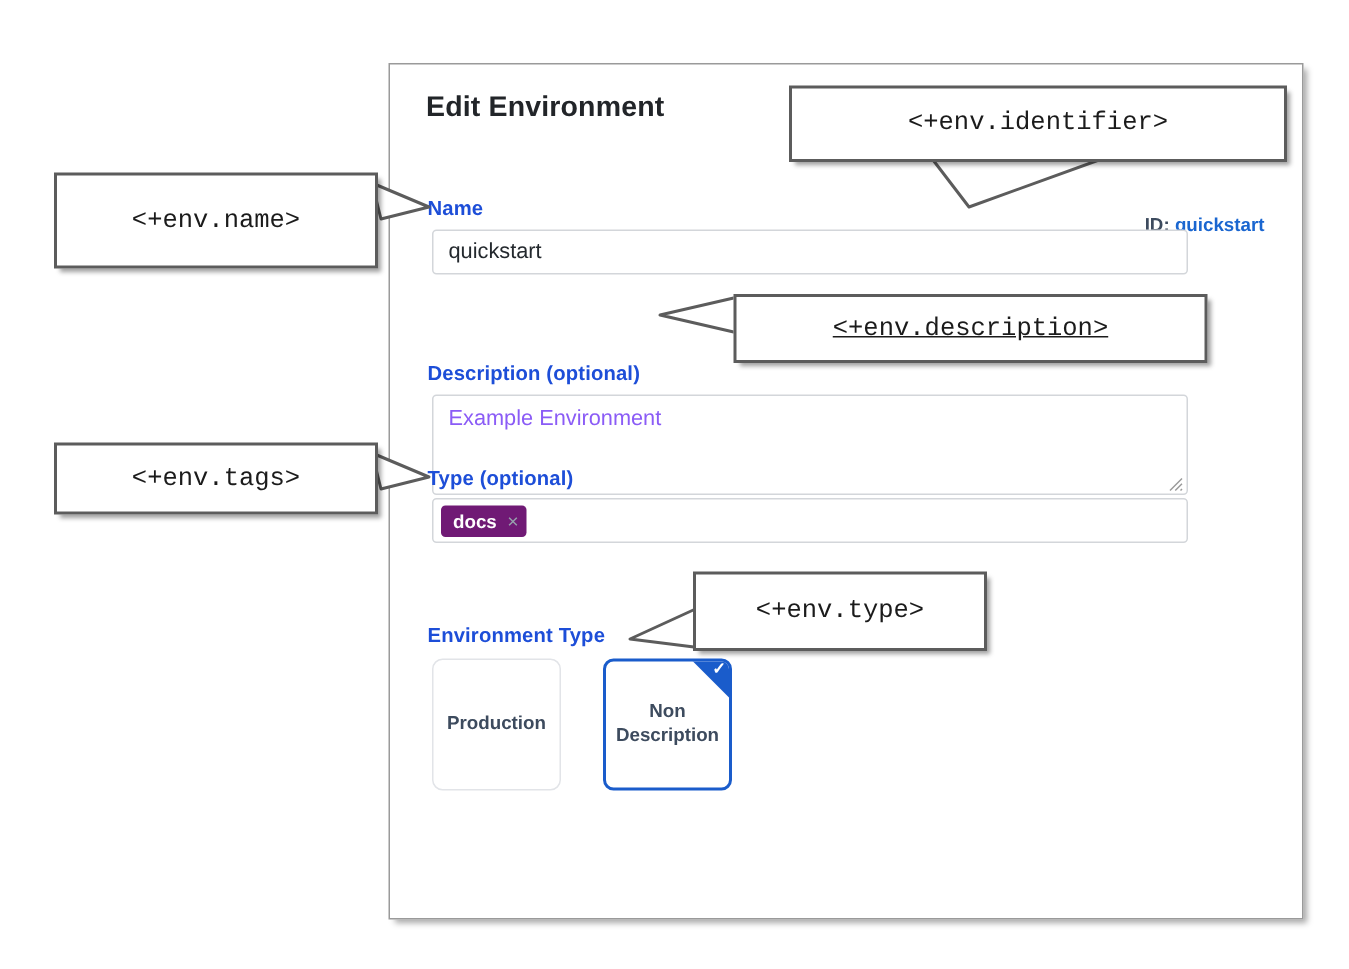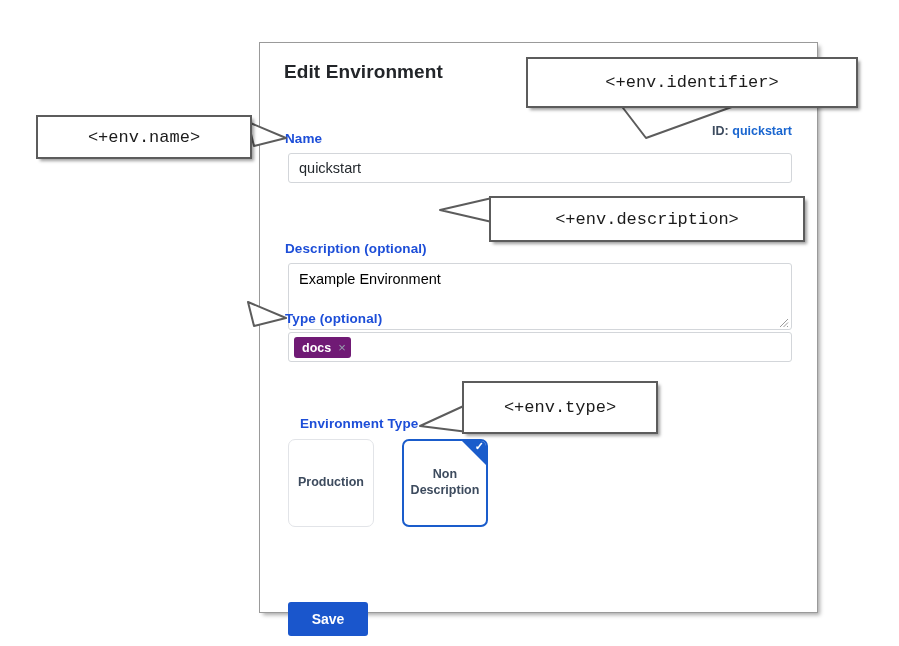--- a/index.html
+++ b/index.html
@@ -17,21 +17,21 @@
     height: 646px;
     overflow: hidden;
     background: #ffffff;
   }
 
   
   #panel {
     position: absolute;
     left: 259px;
     top: 42px;
-    width: 559px;
+    width: 610px;
     height: 571px;
     background: #ffffff;
     border: 1px solid #9a9a9a;
     box-sizing: border-box;
     box-shadow: 3px 3px 4px -1px rgba(0,0,0,0.34);
     padding-left: 17px;
   }
 
   .panel-title {
     position: absolute;
@@ -47,21 +47,21 @@
   .field-label {
     position: absolute;
     font-size: 13.5px;
     font-weight: bold;
     color: #1d4ed8;
     letter-spacing: 0.1px;
   }
   .id-line {
     position: absolute;
     right: 25px;
-    top: 81px;
+    top: 100px;
     font-size: 12.5px;
     font-weight: bold;
     color: #3d4b5e;
     white-space: nowrap;
   }
   .id-line .id-value {
     color: #1a66d0;
     font-weight: bold;
   }
 
@@ -87,21 +87,21 @@
     position: absolute;
     left: 28px;
     top: 220px;
     width: 504px;
     height: 67px;
     box-sizing: border-box;
     border: 1px solid #d3d6da;
     border-radius: 3px;
     background: #ffffff;
     font-size: 14.5px;
-    color: #000000;
+    color: #8b5cf6;
     padding: 7px 10px;
     overflow: hidden;
   }
   .resize-grip {
     position: absolute;
     right: 2px;
     bottom: 1px;
     width: 12px;
     height: 12px;
     pointer-events: none;
@@ -256,59 +256,61 @@
 
     <div class="field-label" style="left:25px; top:268px;">Type (optional)</div>
 
     <div class="tags-box">
       <span class="tag-chip">
         <span>docs</span>
         <span class="tag-x">×</span>
       </span>
     </div>
 
-    <div class="field-label" style="left:25px; top:373px;margin-left:15px;">Environment Type</div>
+    <div class="field-label" style="left:25px; top:373px;">Environment Type</div>
 
     <div class="type-card unselected" style="left:28px; top:396px;">
       <span>Production</span>
     </div>
 
     <div class="type-card selected" style="left:142px; top:396px;">
       <span>Non Description</span>
       <span class="corner-check">
         <span class="tri"></span>
         <span class="tick">✓</span>
       </span>
     </div>
 
-    <button class="save-btn">Save</button>
   </div>
 
   <svg class="tail-svg" style="left:248px; top:122px; width:46px; height:42px;">
     <polygon points="0,0 38,16 6,24" fill="#ffffff" stroke="#5c5c5c" stroke-width="2" stroke-linejoin="round"></polygon>
   </svg>
-  <div class="callout" style="left:36px; top:115px; width:216px; height:44px;">
+  <div class="callout" style="left:36px; top:115px; width:216px; height:64px;">
     <span>&lt;+env.name&gt;</span>
   </div>
 
   <svg class="tail-svg" style="left:248px; top:302px; width:46px; height:42px;">
     <polygon points="0,0 38,16 6,24" fill="#ffffff" stroke="#5c5c5c" stroke-width="2" stroke-linejoin="round"></polygon>
   </svg>
+  <div class="callout" style="left:36px; top:295px; width:216px; height:48px;">
+    <span>&lt;+env.tags&gt;</span>
+  </div>
 
   <svg class="tail-svg" style="left:620px; top:104px; width:140px; height:40px;">
     <polygon points="0,0 120,0 26,34" fill="#ffffff" stroke="#5c5c5c" stroke-width="2" stroke-linejoin="round"></polygon>
   </svg>
   <div class="callout" style="left:526px; top:57px; width:332px; height:51px;">
     <span>&lt;+env.identifier&gt;</span>
   </div>
 
   <svg class="tail-svg" style="left:440px; top:198px; width:60px; height:32px;">
     <polygon points="0,12 52,0 52,24" fill="#ffffff" stroke="#5c5c5c" stroke-width="2" stroke-linejoin="round"></polygon>
   </svg>
-  <div class="callout" style="left:489px; top:196px; width:316px; height:46px;">
+  <div class="callout" style="left:489px; top:196px; width:316px; height:46px;text-decoration:underline;">
     <span>&lt;+env.description&gt;</span>
   </div>
 
   <svg class="tail-svg" style="left:420px; top:404px; width:60px; height:36px;">
     <polygon points="0,22 48,0 48,28" fill="#ffffff" stroke="#5c5c5c" stroke-width="2" stroke-linejoin="round"></polygon>
   </svg>
   <div class="callout" style="left:462px; top:381px; width:196px; height:53px;justify-content:center;">
     <span>&lt;+env.type&gt;</span>
   </div>
 

